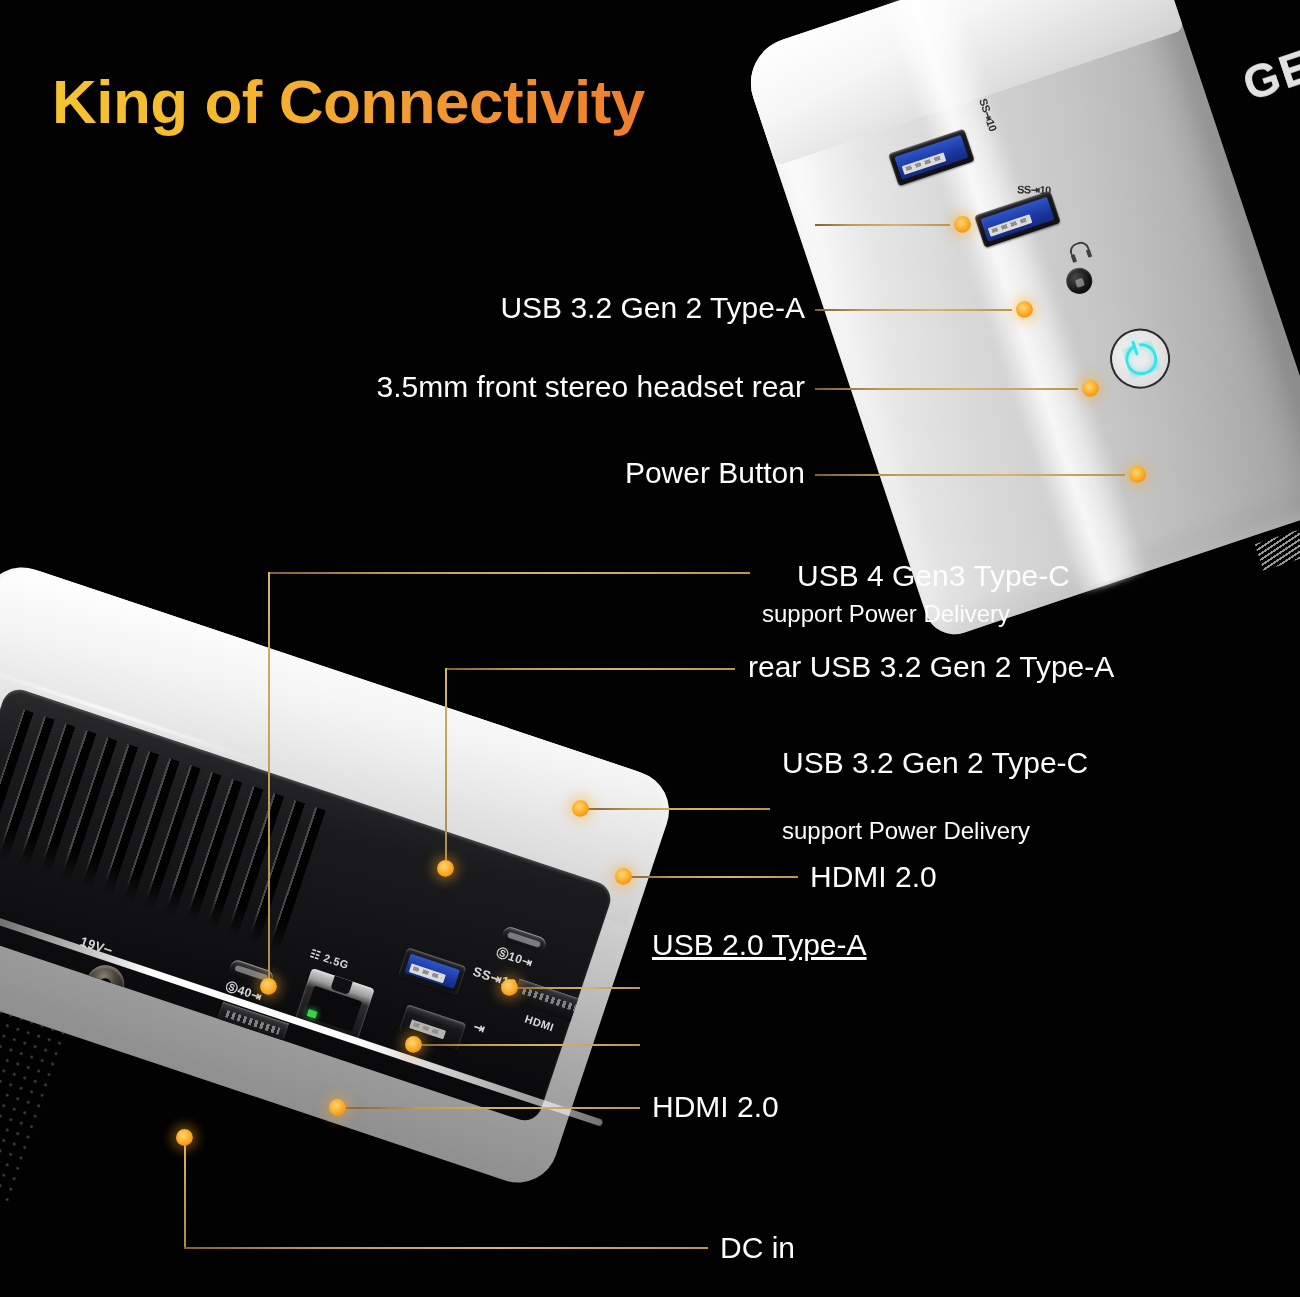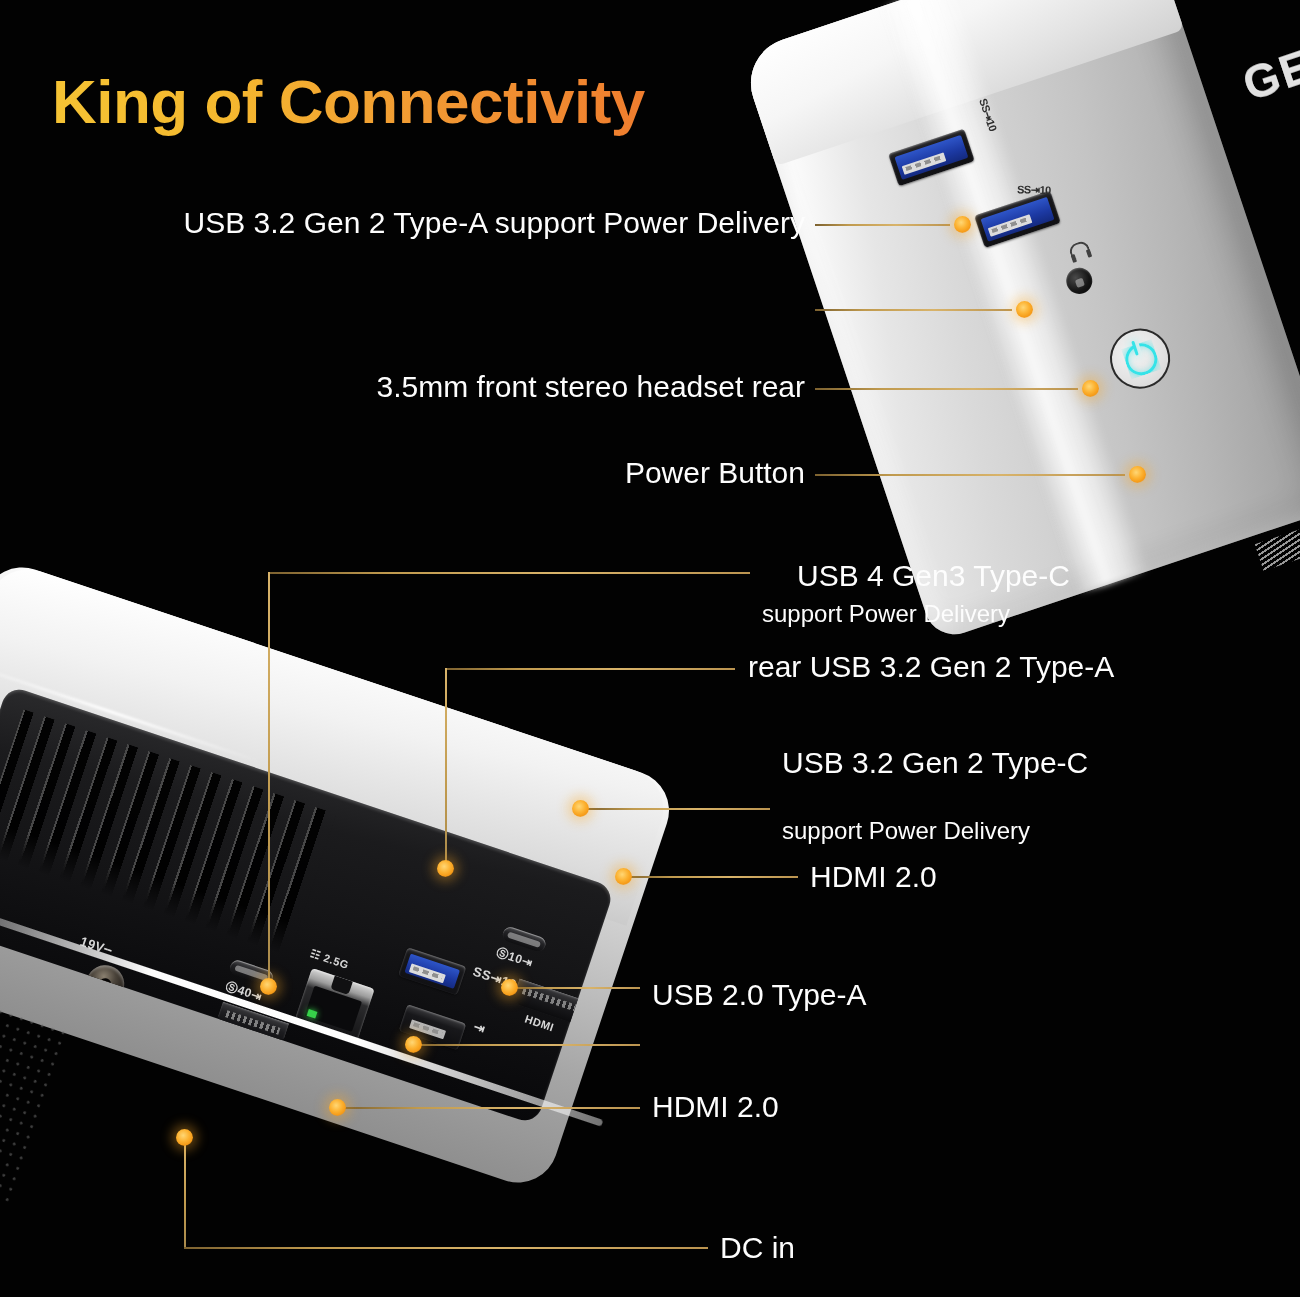--- a/index.html
+++ b/index.html
@@ -273,24 +273,24 @@
       <div class="port-mark" style="left:596px;top:146px;">HDMI</div>
 
       <div class="port-mark" style="left:150px;top:212px;font-size:13px;">19V╌</div>
       <div class="dcjack" style="left:168px;top:234px;"></div>
     </div>
 
     <div class="edge"></div>
   </div>
   <div id="side-grille"></div>
 
-  <div class="lbl main r" style="left:10px;top:208px;width:795px;">USB 3.2 Gen 2 Type-A support Power Delivery</div>
   <div class="lead-h" style="left:815px;top:224px;width:135px;"></div>
   <div class="dot" style="left:954px;top:216px;"></div>
 
+  <div class="lbl main r" style="left:10px;top:293px;width:795px;">USB 3.2 Gen 2 Type-A</div>
   <div class="lead-h" style="left:815px;top:309px;width:197px;"></div>
   <div class="dot" style="left:1016px;top:301px;"></div>
 
   <div class="lbl main r" style="left:10px;top:372px;width:795px;">3.5mm front stereo headset rear</div>
   <div class="lead-h" style="left:815px;top:388px;width:263px;"></div>
   <div class="dot" style="left:1082px;top:380px;"></div>
 
   <div class="lbl main r" style="left:10px;top:458px;width:795px;">Power Button</div>
   <div class="lead-h" style="left:815px;top:474px;width:310px;"></div>
   <div class="dot" style="left:1129px;top:466px;"></div>
@@ -308,21 +308,21 @@
 
   <div class="lbl main" style="left:782px;top:748px;">USB 3.2 Gen 2 Type-C</div>
   <div class="lbl sub" style="left:782px;top:819px;">support Power Delivery</div>
   <div class="lead-h" style="left:588px;top:808px;width:182px;"></div>
   <div class="dot" style="left:572px;top:800px;"></div>
 
   <div class="lbl main" style="left:810px;top:862px;">HDMI 2.0</div>
   <div class="lead-h" style="left:630px;top:876px;width:168px;"></div>
   <div class="dot" style="left:615px;top:868px;"></div>
 
-  <div class="lbl main" style="left:652px;top:980px;">USB 2.0 Type-A</div>
+  <div class="lbl main" style="left:652px;top:930px;text-decoration:underline;">USB 2.0 Type-A</div>
   <div class="lead-h" style="left:516px;top:987px;width:124px;"></div>
   <div class="dot" style="left:501px;top:979px;"></div>
 
   <div class="lead-h" style="left:420px;top:1044px;width:220px;"></div>
   <div class="dot" style="left:405px;top:1036px;"></div>
 
   <div class="lbl main" style="left:652px;top:1092px;">HDMI 2.0</div>
   <div class="lead-h" style="left:344px;top:1107px;width:296px;"></div>
   <div class="dot" style="left:329px;top:1099px;"></div>
 

